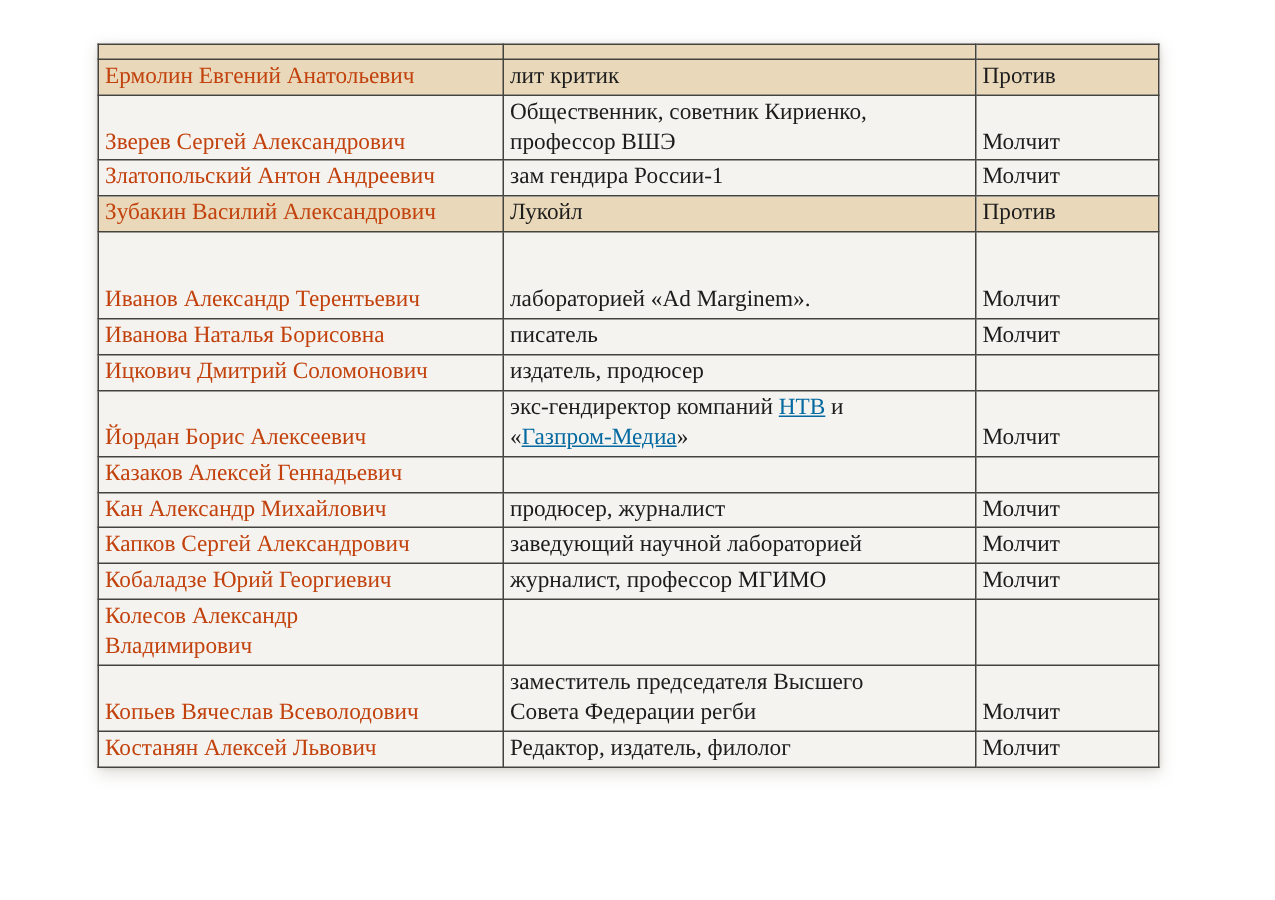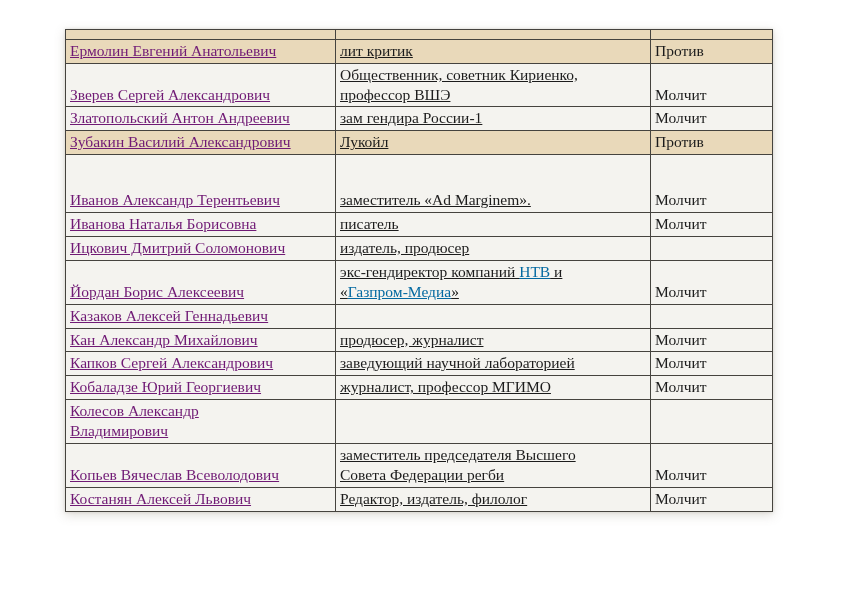--- a/index.html
+++ b/index.html
@@ -38,28 +38,26 @@
     color: #1c1c1c;
     overflow: hidden;
   }
   tr.hl td {
     background: #e9d9ba;
   }
   tr.normal td {
     background: #f4f3ef;
   }
   a.name-link {
-    color: #701a75;
-    text-decoration: underline;
+    color: #c2410c;
     cursor: pointer;
     white-space: pre-line;
   }
   .desc-text {
     white-space: pre-line;
-    text-decoration: underline;
   }
   .inline-link {
     color: #0369a1;
     text-decoration: underline;
     cursor: pointer;
   }
   .status-text {
     white-space: pre-line;
   }
 </style>
@@ -96,21 +94,21 @@
             <td><span class="desc-text"><span>зам гендира России-1</span></span></td>
             <td><span class="status-text">Молчит</span></td>
           </tr>
           <tr class="hl" style="height: 20px; margin-top: 12px;">
             <td><a class="name-link">Зубакин Василий Александрович</a></td>
             <td><span class="desc-text"><span>Лукойл</span></span></td>
             <td><span class="status-text">Против</span></td>
           </tr>
           <tr class="normal" style="height: 58px;">
             <td><a class="name-link">Иванов Александр Терентьевич</a></td>
-            <td><span class="desc-text"><span>заместитель «Ad Marginem».</span></span></td>
+            <td><span class="desc-text"><span>лабораторией «Ad Marginem».</span></span></td>
             <td><span class="status-text">Молчит</span></td>
           </tr>
           <tr class="normal" style="height: 20px;">
             <td><a class="name-link">Иванова Наталья Борисовна</a></td>
             <td><span class="desc-text"><span>писатель</span></span></td>
             <td><span class="status-text">Молчит</span></td>
           </tr>
           <tr class="normal" style="height: 21px;">
             <td><a class="name-link">Ицкович Дмитрий Соломонович</a></td>
             <td><span class="desc-text"><span>издатель, продюсер</span></span></td>

